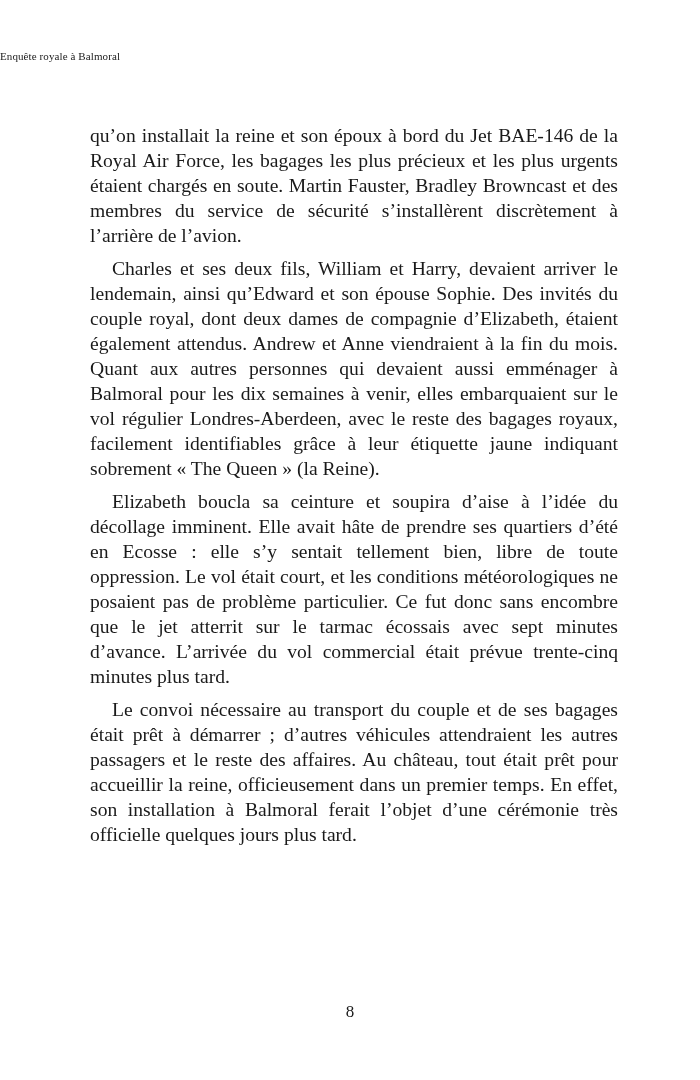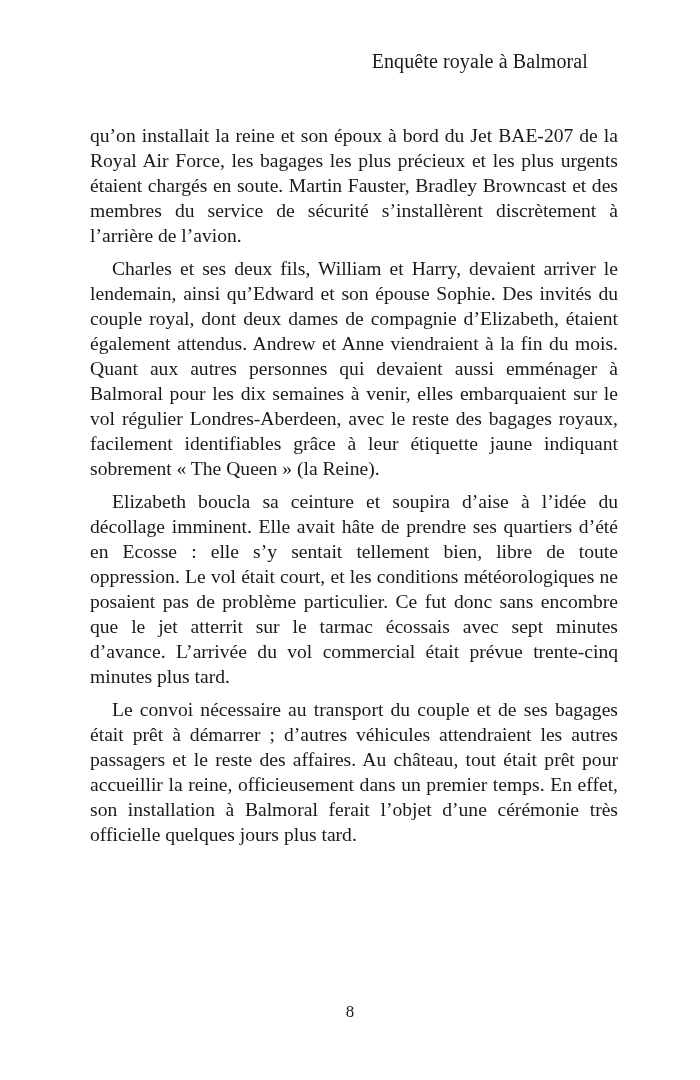--- a/index.html
+++ b/index.html
@@ -13,22 +13,22 @@
       position: relative;
       overflow: hidden;
       font-family: "Liberation Serif", "DejaVu Serif", serif;
       color: #1a1a1a;
     }
     .running-header {
       position: absolute;
       top: 50px;
       left: 0;
       width: 588px;
-      text-align: right;
-      font-size: 20px;
+      text-align: left;
+      font-size: 11px;
       letter-spacing: 0.1px;
     }
     .page-body {
       position: absolute;
       top: 123px;
       left: 90px;
       width: 528px;
     }
     .para {
       margin: 0 0 8px 0;
@@ -49,19 +49,19 @@
       text-align: center;
       font-size: 17px;
     }
   </style>
 </head>
 <body>
 
 <div class="running-header">Enquête royale à Balmoral</div>
 
 <div class="page-body">
-  <p class="para">qu’on installait la reine et son époux à bord du Jet BAE-207 de la Royal Air Force, les bagages les plus précieux et les plus urgents étaient chargés en soute. Martin Fauster, Bradley Browncast et des membres du service de sécurité s’installèrent discrètement à l’arrière de l’avion.</p>
+  <p class="para">qu’on installait la reine et son époux à bord du Jet BAE-146 de la Royal Air Force, les bagages les plus précieux et les plus urgents étaient chargés en soute. Martin Fauster, Bradley Browncast et des membres du service de sécurité s’installèrent discrètement à l’arrière de l’avion.</p>
   <p class="para indent">Charles et ses deux fils, William et Harry, devaient arriver le lendemain, ainsi qu’Edward et son épouse Sophie. Des invités du couple royal, dont deux dames de compagnie d’Elizabeth, étaient également attendus. Andrew et Anne viendraient à la fin du mois. Quant aux autres personnes qui devaient aussi emménager à Balmoral pour les dix semaines à venir, elles embarquaient sur le vol régulier Londres-Aberdeen, avec le reste des bagages royaux, facilement identifiables grâce à leur étiquette jaune indiquant sobrement « The Queen » (la Reine).</p>
   <p class="para indent">Elizabeth boucla sa ceinture et soupira d’aise à l’idée du décollage imminent. Elle avait hâte de prendre ses quartiers d’été en Ecosse : elle s’y sentait tellement bien, libre de toute oppression. Le vol était court, et les conditions météorologiques ne posaient pas de problème particulier. Ce fut donc sans encombre que le jet atterrit sur le tarmac écossais avec sept minutes d’avance. L’arrivée du vol commercial était prévue trente-cinq minutes plus tard.</p>
   <p class="para indent">Le convoi nécessaire au transport du couple et de ses bagages était prêt à démarrer ; d’autres véhicules attendraient les autres passagers et le reste des affaires. Au château, tout était prêt pour accueillir la reine, officieusement dans un premier temps. En effet, son installation à Balmoral ferait l’objet d’une cérémonie très officielle quelques jours plus tard.</p>
 </div>
 
 <div class="page-number">8</div>
 
 </body></html>

